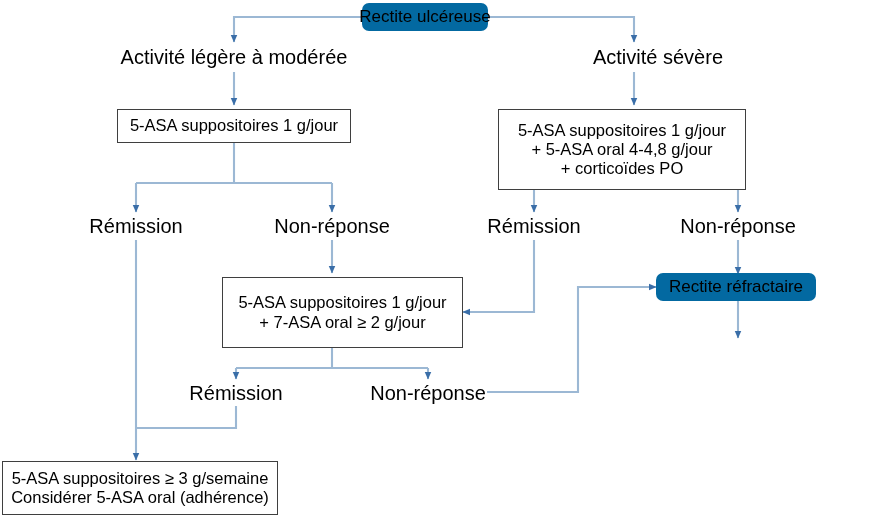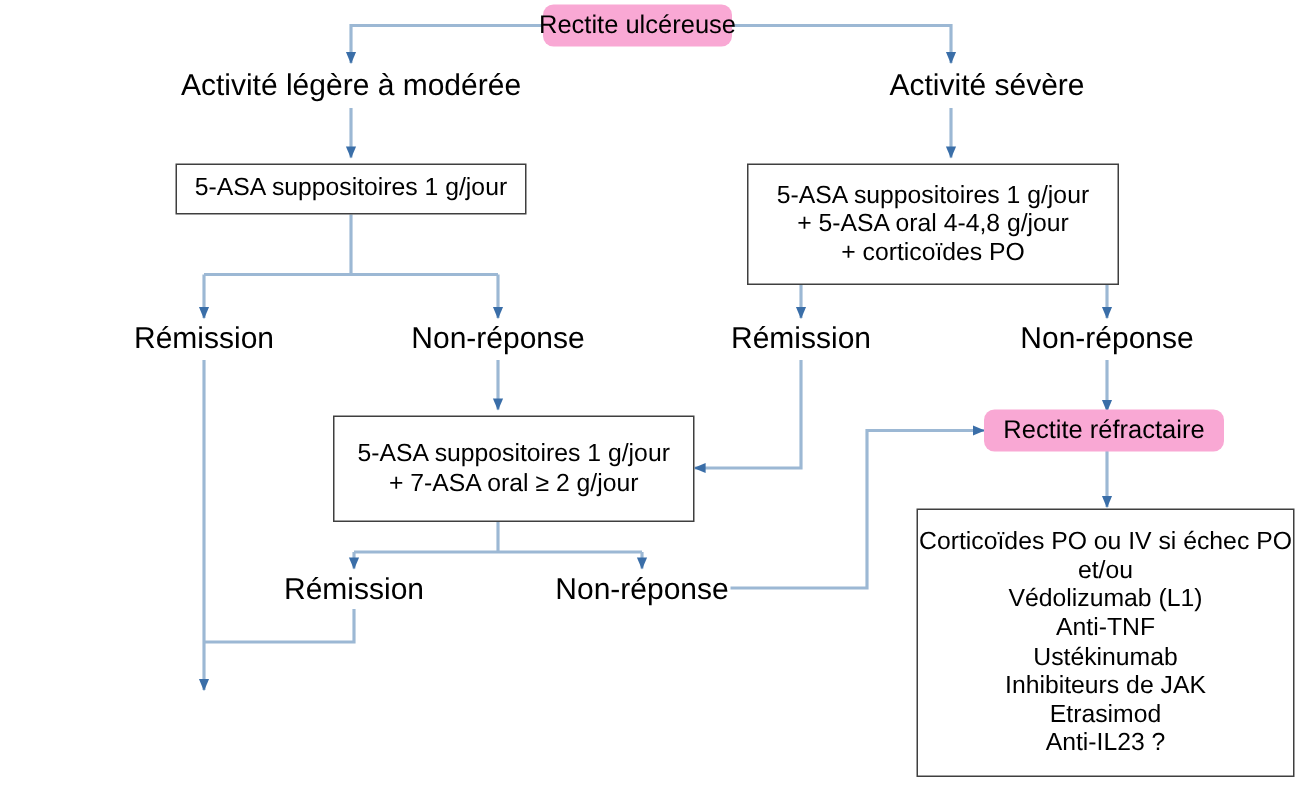--- a/index.html
+++ b/index.html
@@ -29,21 +29,21 @@
     display: flex;
     flex-direction: column;
     align-items: center;
     justify-content: center;
     text-align: center;
     color: #000000;
     line-height: 1.16;
     white-space: pre;
   }
   .pill {
-    background: #f9a8d4;
+    background: #0369a1;
     border-radius: 7px;
     font-size: 17px;
     padding: 3px 10px;
   }
   .boxed {
     background: #ffffff;
     border: 1.6px solid #3f3f3f;
     font-size: 16.5px;
     padding: 16px 8px;
   }
@@ -153,25 +153,19 @@
   </div>
 
   <div class="node plain" style="left:176px; top:381px; width:120px; height:26px;">
     <span class="line">Rémission</span>
   </div>
 
   <div class="node plain" style="left:362px; top:381px; width:132px; height:26px;">
     <span class="line">Non-réponse</span>
   </div>
 
+  <div class="node boxed" style="left:2px; top:461px; width:276px; height:54px;">
+    <span class="line">5-ASA suppositoires ≥ 3 g/semaine</span>
+    <span class="line">Considérer 5-ASA oral (adhérence)</span>
+  </div>
 
-  <div class="node boxed" style="left:611px; top:339px; width:252px; height:179px;">
-    <span class="line">Corticoïdes PO ou IV si échec PO</span>
-    <span class="line">et/ou</span>
-    <span class="line">Védolizumab (L1)</span>
-    <span class="line">Anti-TNF</span>
-    <span class="line">Ustékinumab</span>
-    <span class="line">Inhibiteurs de JAK</span>
-    <span class="line">Etrasimod</span>
-    <span class="line">Anti-IL23 ?</span>
-  </div>
 
 </div>
 
 </body></html>

